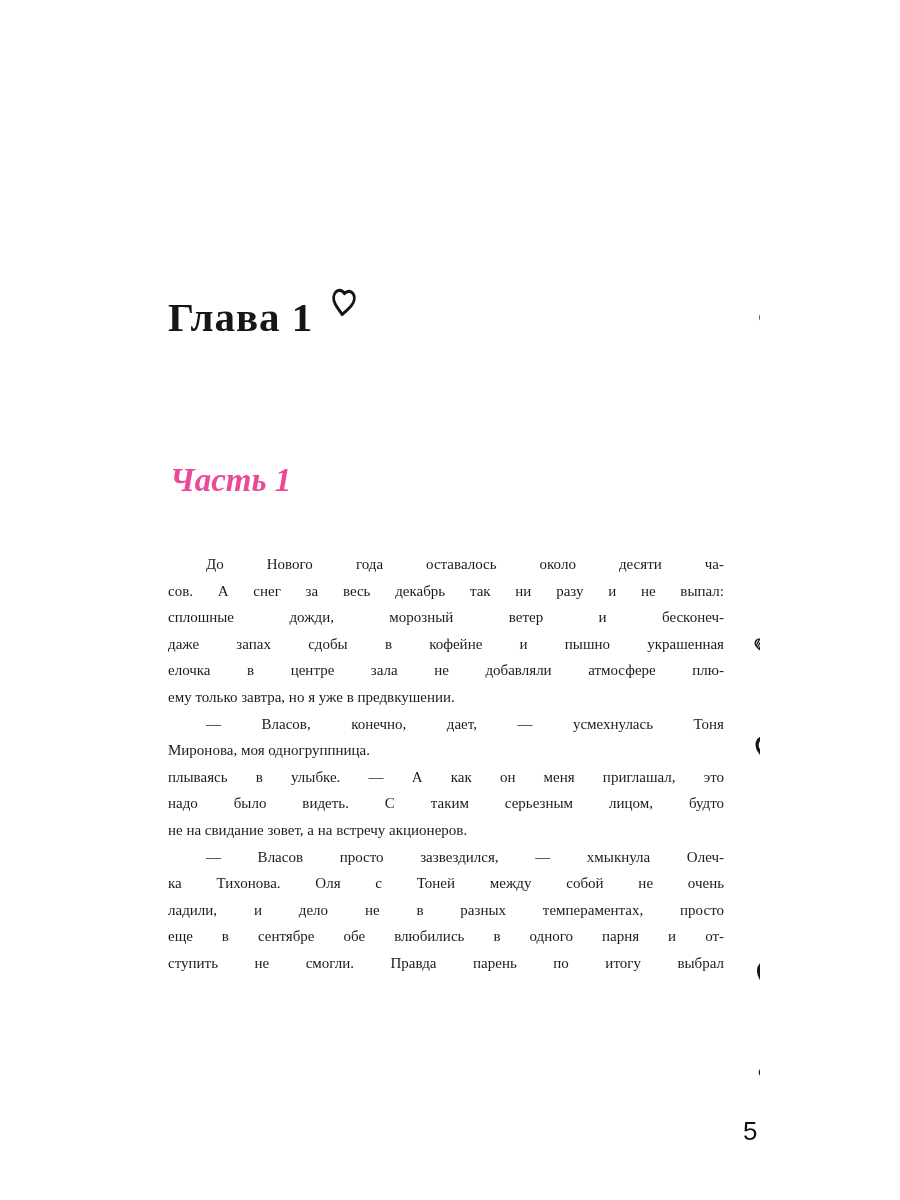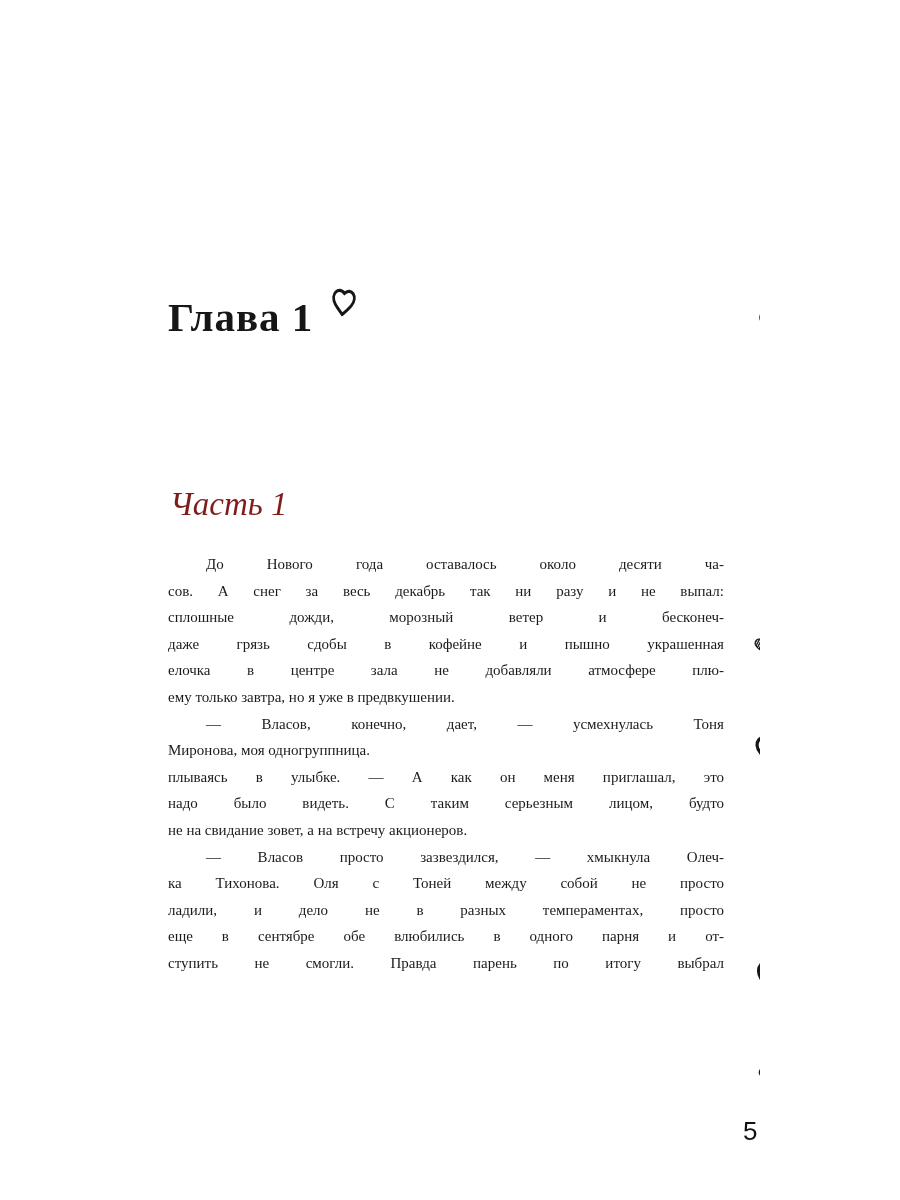--- a/index.html
+++ b/index.html
@@ -14,25 +14,25 @@
   .chapter-title{
     position:absolute;
     left:168px;top:293px;
     font-size:41px;
     font-weight:bold;
     letter-spacing:1px;
     color:#161616;
   }
   .part-title{
     position:absolute;
-    left:170px;top:486px;
+    left:170px;top:462px;
     font-size:33px;
     font-style:italic;
-    font-weight:normal;
-    color:#7f1d1d;
+    font-weight:bold;
+    color:#ec4899;
   }
   .body-text{
     position:absolute;
     left:168px;top:551px;
     width:556px;
     font-size:15px;
     line-height:26.6px;
     color:#1b1b1b;
   }
   .line{
@@ -81,30 +81,30 @@
         <path d="M12 21.35l-1.45-1.32C5.4 15.36 2 12.28 2 8.5 2 5.42 4.42 3 7.5 3c1.74 0 3.41.81 4.5 2.09C13.09 3.81 14.76 3 16.5 3 19.58 3 22 5.42 22 8.5c0 3.78-3.4 6.86-8.55 11.54L12 21.35z" fill="none" stroke="#161616" stroke-width="2.6" stroke-linejoin="round" stroke-linecap="round"></path>
       </svg>
     </div>
 
   <h2 class="part-title" style="margin:0;">Часть 1</h2>
 
   <div class="body-text" id="body-lines">
       <div class="line indent">До Нового года оставалось около десяти ча-</div>
       <div class="line">сов. А снег за весь декабрь так ни разу и не выпал:</div>
       <div class="line">сплошные дожди, морозный ветер и бесконеч-</div>
-      <div class="line">даже грязь сдобы в кофейне и пышно украшенная</div>
+      <div class="line">даже запах сдобы в кофейне и пышно украшенная</div>
       <div class="line">елочка в центре зала не добавляли атмосфере плю-</div>
       <div class="line end">ему только завтра, но я уже в предвкушении.</div>
       <div class="line indent">— Власов, конечно, дает, — усмехнулась Тоня</div>
       <div class="line end">Миронова, моя одногруппница.</div>
       <div class="line">плываясь в улыбке. — А как он меня приглашал, это</div>
       <div class="line">надо было видеть. С таким серьезным лицом, будто</div>
       <div class="line end">не на свидание зовет, а на встречу акционеров.</div>
       <div class="line indent">— Власов просто зазвездился, — хмыкнула Олеч-</div>
-      <div class="line">ка Тихонова. Оля с Тоней между собой не просто</div>
+      <div class="line">ка Тихонова. Оля с Тоней между собой не очень</div>
       <div class="line">ладили, и дело не в разных темпераментах, просто</div>
       <div class="line">еще в сентябре обе влюбились в одного парня и от-</div>
       <div class="line">ступить не смогли. Правда парень по итогу выбрал</div>
     </div>
 
   <div id="margin-hearts"></div>
 
   <div class="page-number">5</div>
 
 <div class="heart" style="left: 760px; top: 126px; width: 19px; height: 21px; transform: rotate(-12deg);">

